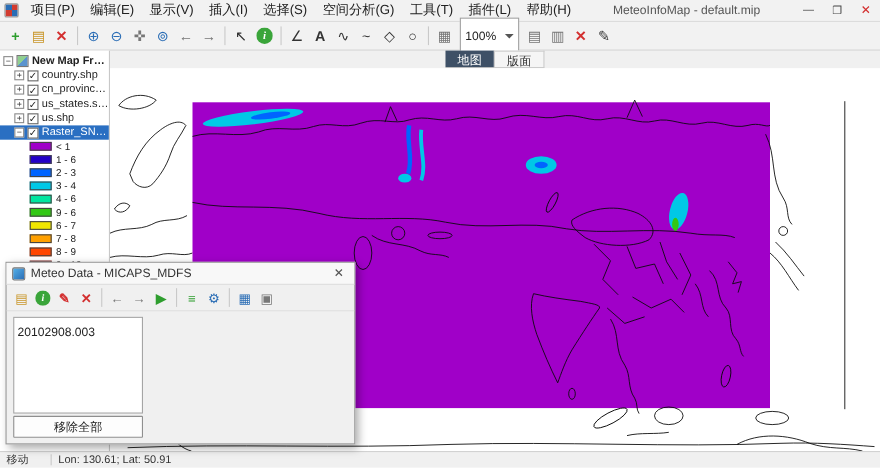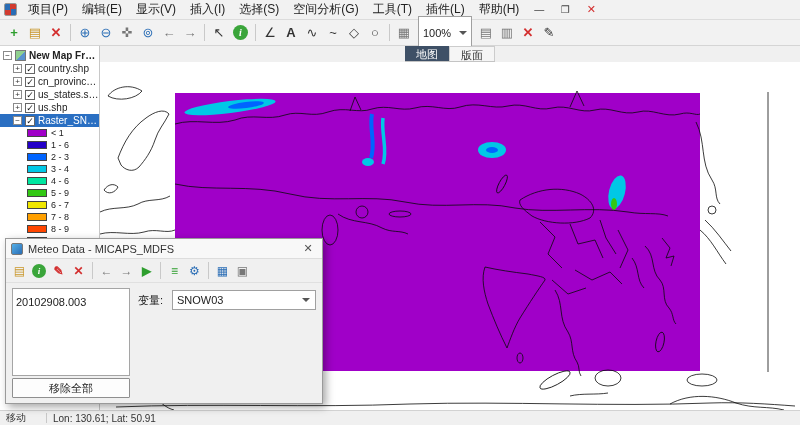--- a/index.html
+++ b/index.html
@@ -104,20 +104,21 @@
   <span class="app-icon"></span>
   <span class="menu-item">项目(P)</span>
   <span class="menu-item">编辑(E)</span>
   <span class="menu-item">显示(V)</span>
   <span class="menu-item">插入(I)</span>
   <span class="menu-item">选择(S)</span>
   <span class="menu-item">空间分析(G)</span>
   <span class="menu-item">工具(T)</span>
   <span class="menu-item">插件(L)</span>
   <span class="menu-item">帮助(H)</span>
+  <span class="title-area">MeteoInfoMap - default.mip</span>
   <span class="win-controls">
     <span class="win-btn">—</span>
     <span class="win-btn">❐</span>
     <span class="win-btn close">✕</span>
   </span>
 </div>
 
 <div class="toolbar">
   <span class="tbtn ic-green">+</span>
   <span class="tbtn ic-folder">▤</span>
@@ -199,21 +200,21 @@
     <div class="legend-row">
       <span class="swatch" style="background-color: rgb(0, 200, 230);"></span>
       <span>3 - 4</span>
     </div>
     <div class="legend-row">
       <span class="swatch" style="background-color: rgb(0, 230, 160);"></span>
       <span>4 - 6</span>
     </div>
     <div class="legend-row">
       <span class="swatch" style="background-color: rgb(50, 200, 20);"></span>
-      <span>5 - 9</span>
+      <span>9 - 6</span>
     </div>
     <div class="legend-row">
       <span class="swatch" style="background-color: rgb(240, 230, 0);"></span>
       <span>6 - 7</span>
     </div>
     <div class="legend-row">
       <span class="swatch" style="background-color: rgb(255, 160, 0);"></span>
       <span>7 - 8</span>
     </div>
     <div class="legend-row">
@@ -333,29 +334,20 @@
     <span class="dbtn ic-gray">▣</span>
   </div>
   <div class="dlg-body">
     <div class="left-col">
       <div class="file-list">
         <div class="file-item">20102908.003</div>
       </div>
       <div class="remove-btn">移除全部</div>
     </div>
     <div class="fields">
-      <div class="field-row">
-        <span class="field-label">变量:</span>
-        <div class="select">
-          <span class="select-value">SNOW03</span>
-          <span class="select-btn">
-              <span class="dd-arrow"></span>
-            </span>
-        </div>
-      </div>
     </div>
   </div>
 </div>
 
 <div class="statusbar">
   <span class="status-mode">移动</span>
   <span class="status-sep"></span>
   <span>Lon: 130.61; Lat: 50.91</span>
 </div>
 

